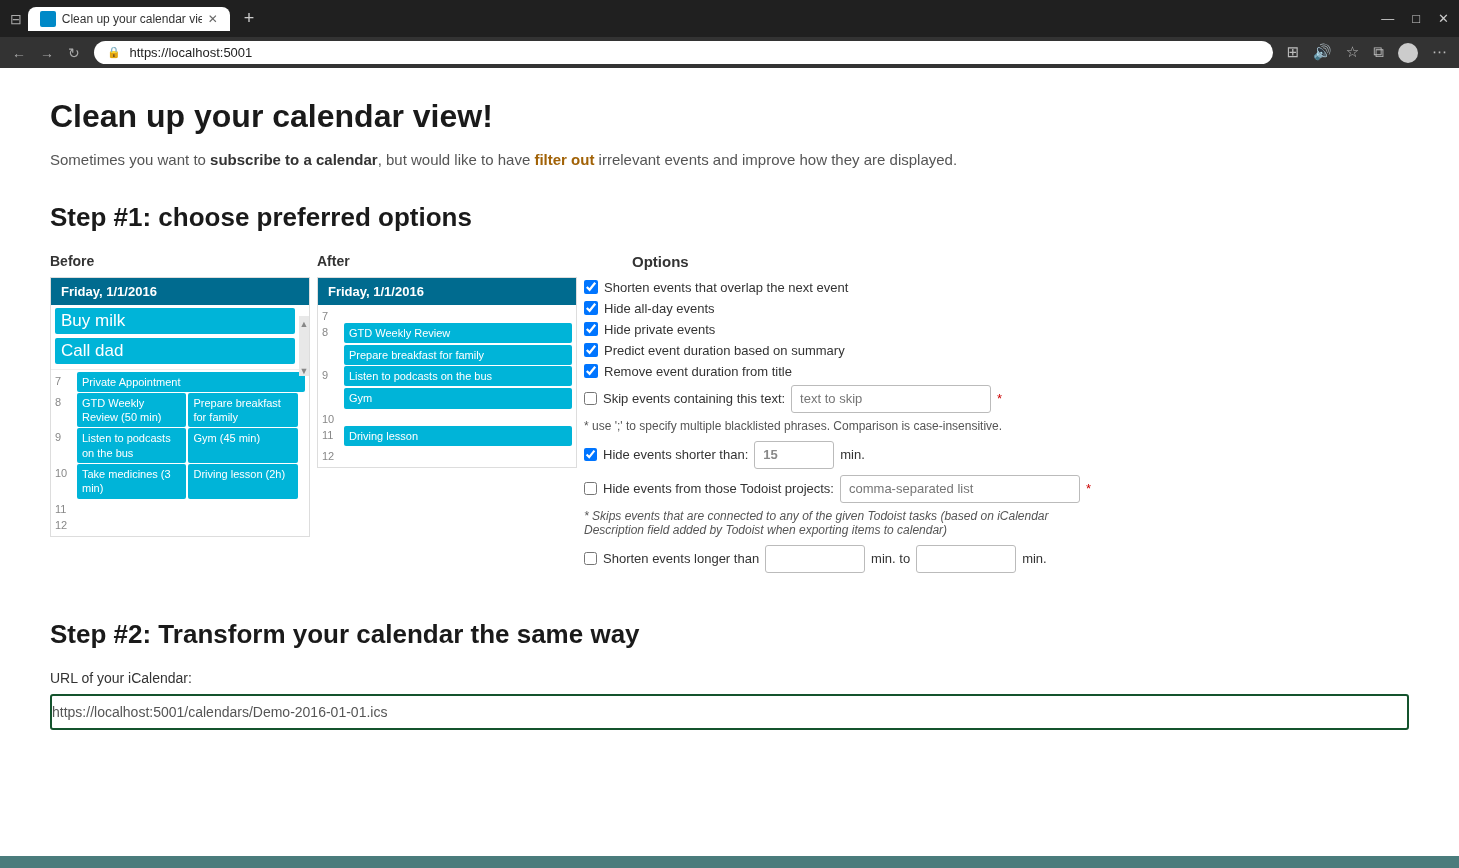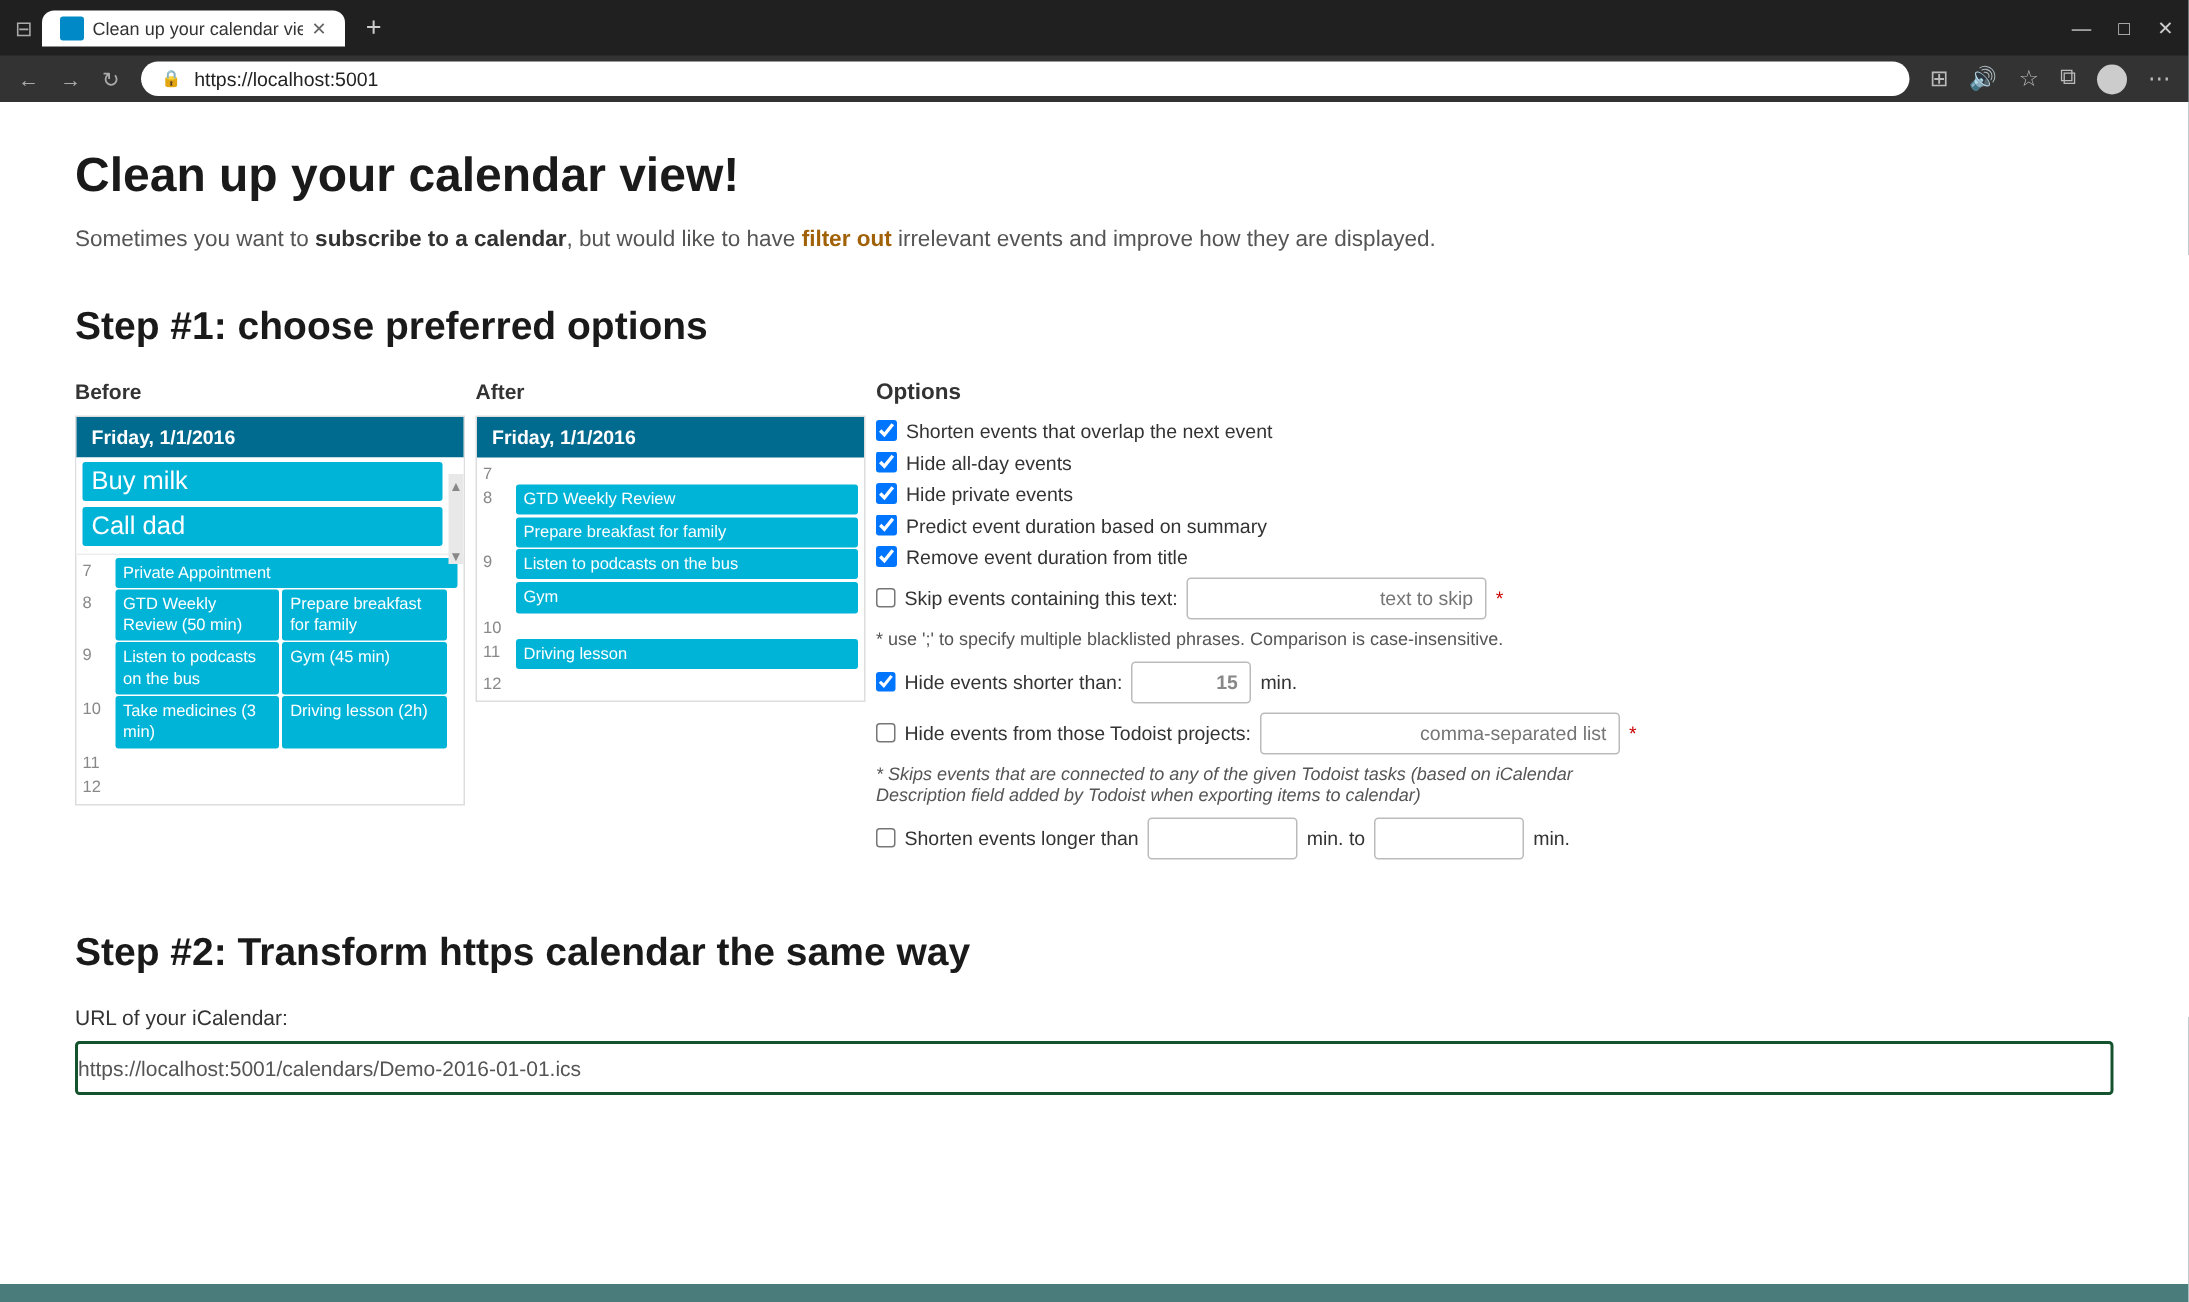--- a/index.html
+++ b/index.html
@@ -218,20 +218,21 @@
     .options-panel {
       flex: 1;
       min-width: 380px;
     }
 
     .options-title {
       font-size: 15px;
       font-weight: 700;
       color: #333;
       margin-bottom: 10px;
+      margin-left: 48px;
     }
 
     .option-row {
       display: flex;
       align-items: center;
       margin-bottom: 6px;
       gap: 6px;
     }
 
     .option-row input[type="checkbox"] {
@@ -252,21 +253,20 @@
       flex-wrap: wrap;
     }
 
     .text-input {
       border: 1px solid #bbb;
       border-radius: 3px;
       padding: 3px 8px;
       font-size: 13px;
       color: #888;
       height: 28px;
-      text-align: right;
     }
 
     .text-input.wide { width: 200px; }
     .text-input.medium { width: 80px; font-weight: bold; }
     .text-input.long { width: 240px; }
     .text-input.short { width: 100px; }
 
     .asterisk { color: #cc0000; font-size: 13px; }
 
     .hint-text {
@@ -532,17 +532,17 @@
         <label class="option-label" for="opt-longer">Shorten events longer than</label>
         <input type="text" class="text-input short" style="">
         <span class="unit-label">min. to</span>
         <input type="text" class="text-input short" style="">
         <span class="unit-label">min.</span>
       </div>
     </div>
   </div>
 
   <div class="step2-section">
-    <h2 class="step-title">Step #2: Transform https calendar the same way</h2>
+    <h2 class="step-title">Step #2: Transform your calendar the same way</h2>
     <p class="url-label">URL of your iCalendar:</p>
     <input type="text" class="url-input-box" value="https://localhost:5001/calendars/Demo-2016-01-01.ics" style="">
   </div>
 </div>
 
 </body></html>

